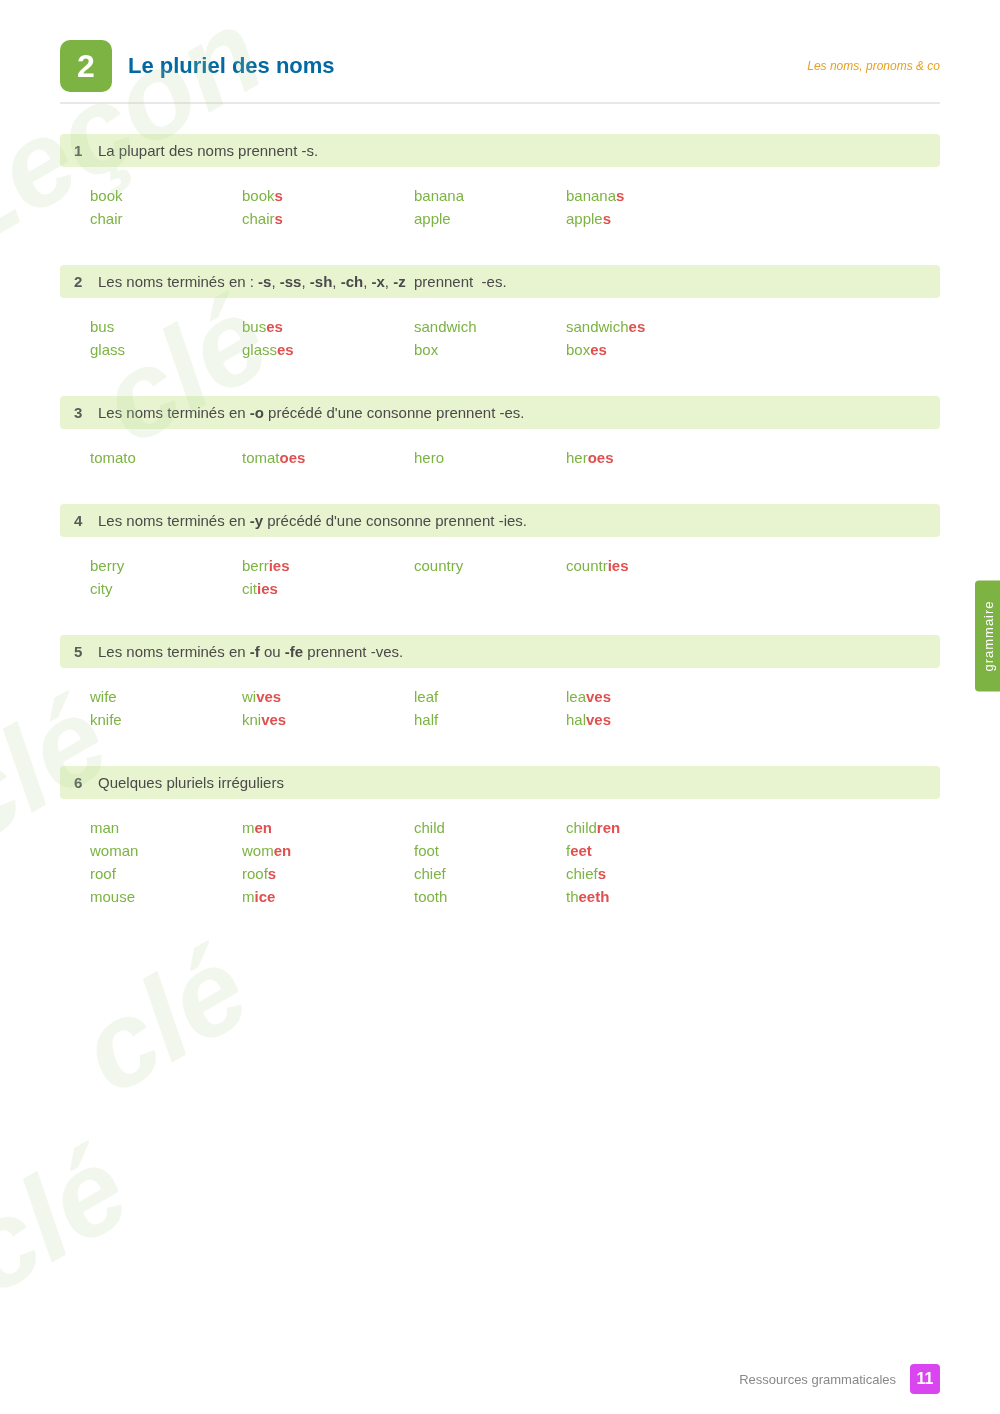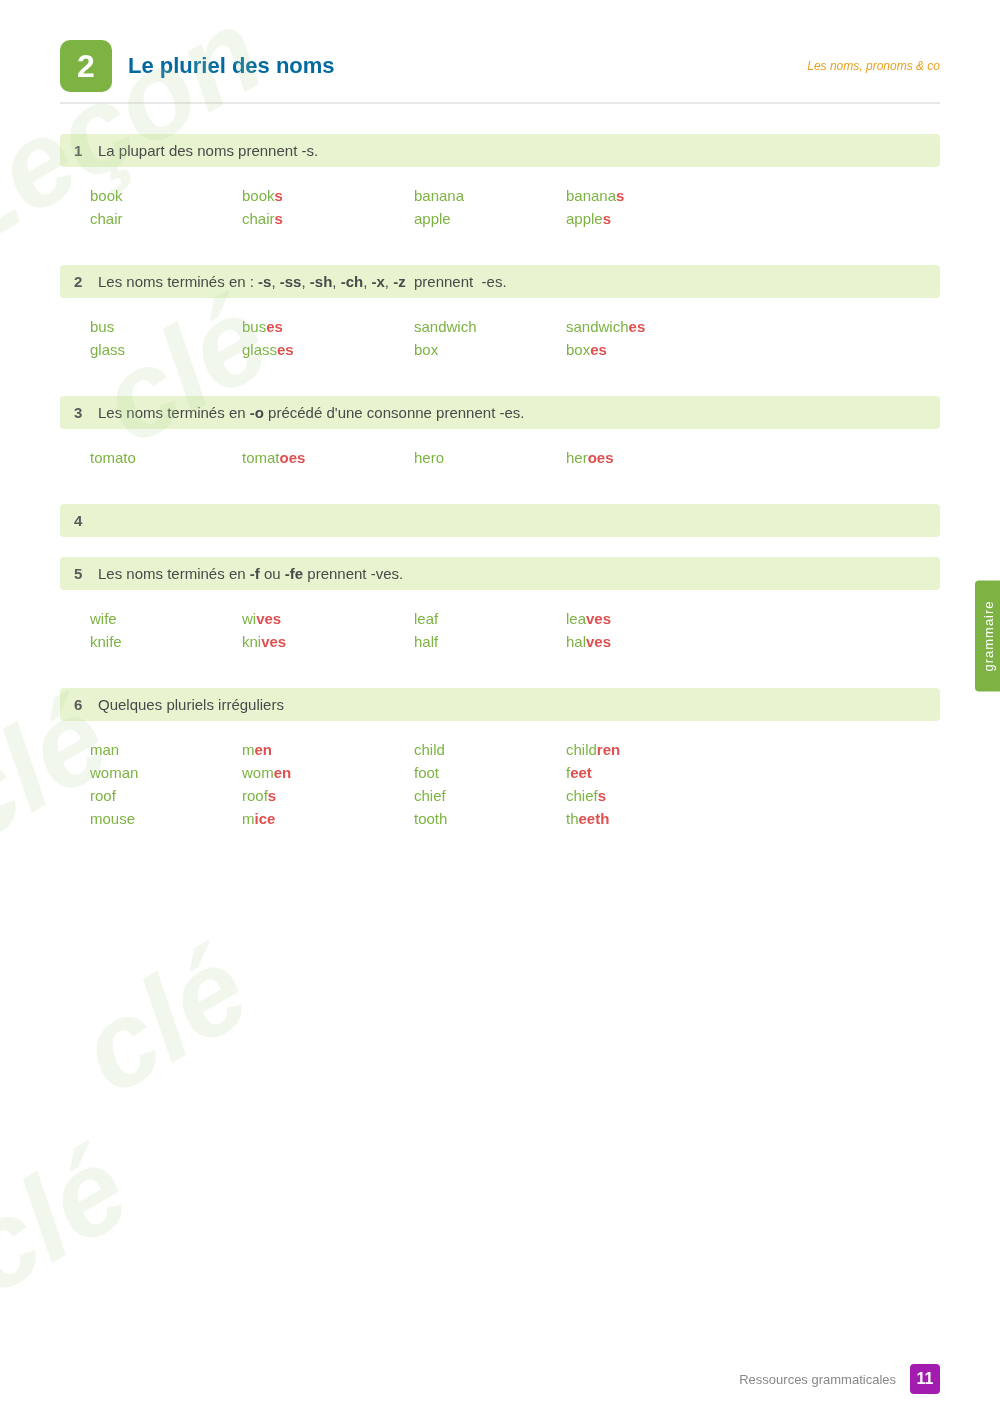--- a/index.html
+++ b/index.html
@@ -146,21 +146,21 @@
       gap: 14px;
       margin-top: 44px;
     }
 
     .footer-text {
       color: #888;
       font-size: 13px;
     }
 
     .footer-number {
-      background: #a21caf;
+      background: #d946ef;
       color: white;
       font-size: 16px;
       font-weight: bold;
       width: 30px;
       height: 30px;
       border-radius: 4px;
       display: flex;
       align-items: center;
       justify-content: center;
     }
@@ -252,20 +252,32 @@
       <span class="word-singular">tomato</span>
       <span class="word-plural">tomat<span class="highlight">oes</span></span>
       <span class="word-singular">hero</span>
       <span class="word-plural">her<span class="highlight">oes</span></span>
     </div>
   </div>
 
   <div class="section">
     <div class="section-header">
       <span class="section-number">4</span>
+      <span class="section-text">Les noms terminés en <strong>-y</strong> précédé d'une consonne prennent -ies.</span>
+    </div>
+    <div class="word-grid">
+      <span class="word-singular">berry</span>
+      <span class="word-plural">berr<span class="highlight">ies</span></span>
+      <span class="word-singular">country</span>
+      <span class="word-plural">countr<span class="highlight">ies</span></span>
+
+      <span class="word-singular">city</span>
+      <span class="word-plural">cit<span class="highlight">ies</span></span>
+      <span class="word-singular"></span>
+      <span class="word-plural"></span>
     </div>
   </div>
 
   <div class="section">
     <div class="section-header">
       <span class="section-number">5</span>
       <span class="section-text">Les noms terminés en <strong>-f</strong> ou <strong>-fe</strong> prennent -ves.</span>
     </div>
     <div class="word-grid">
       <span class="word-singular">wife</span>

